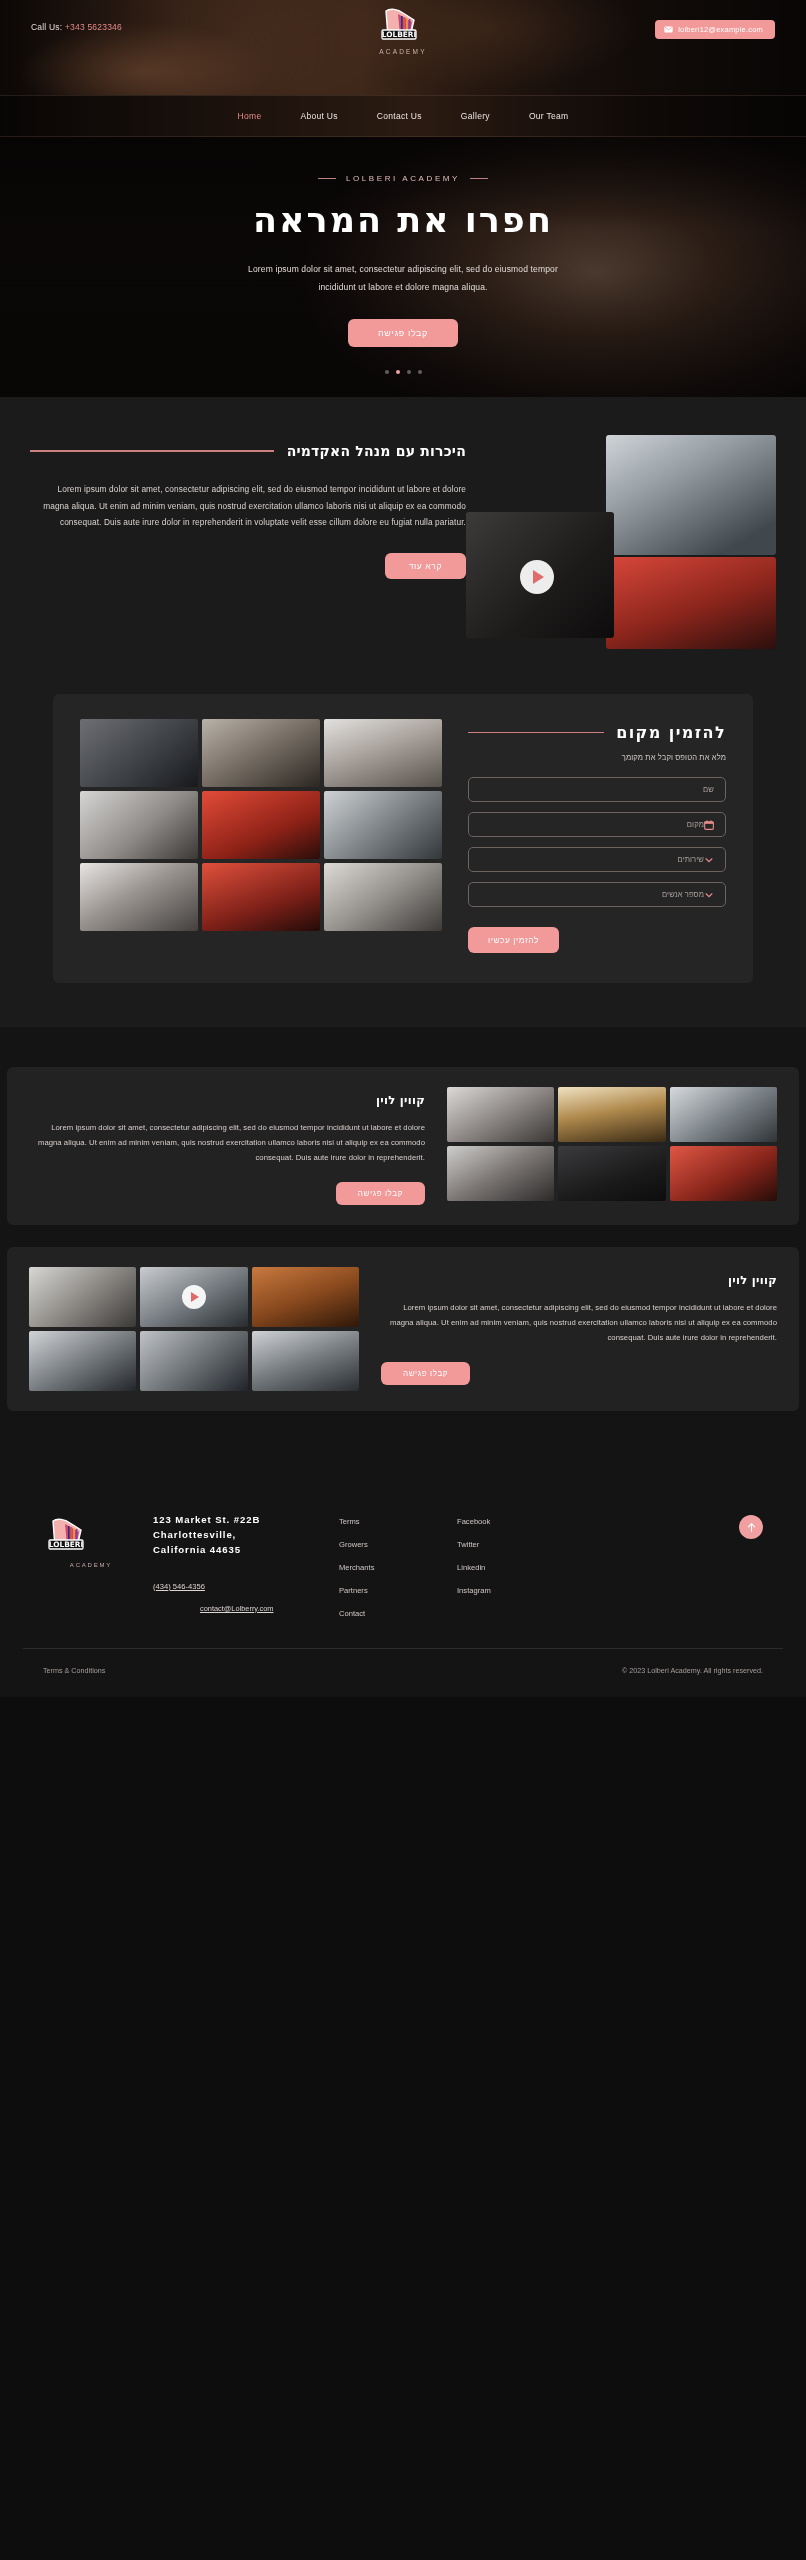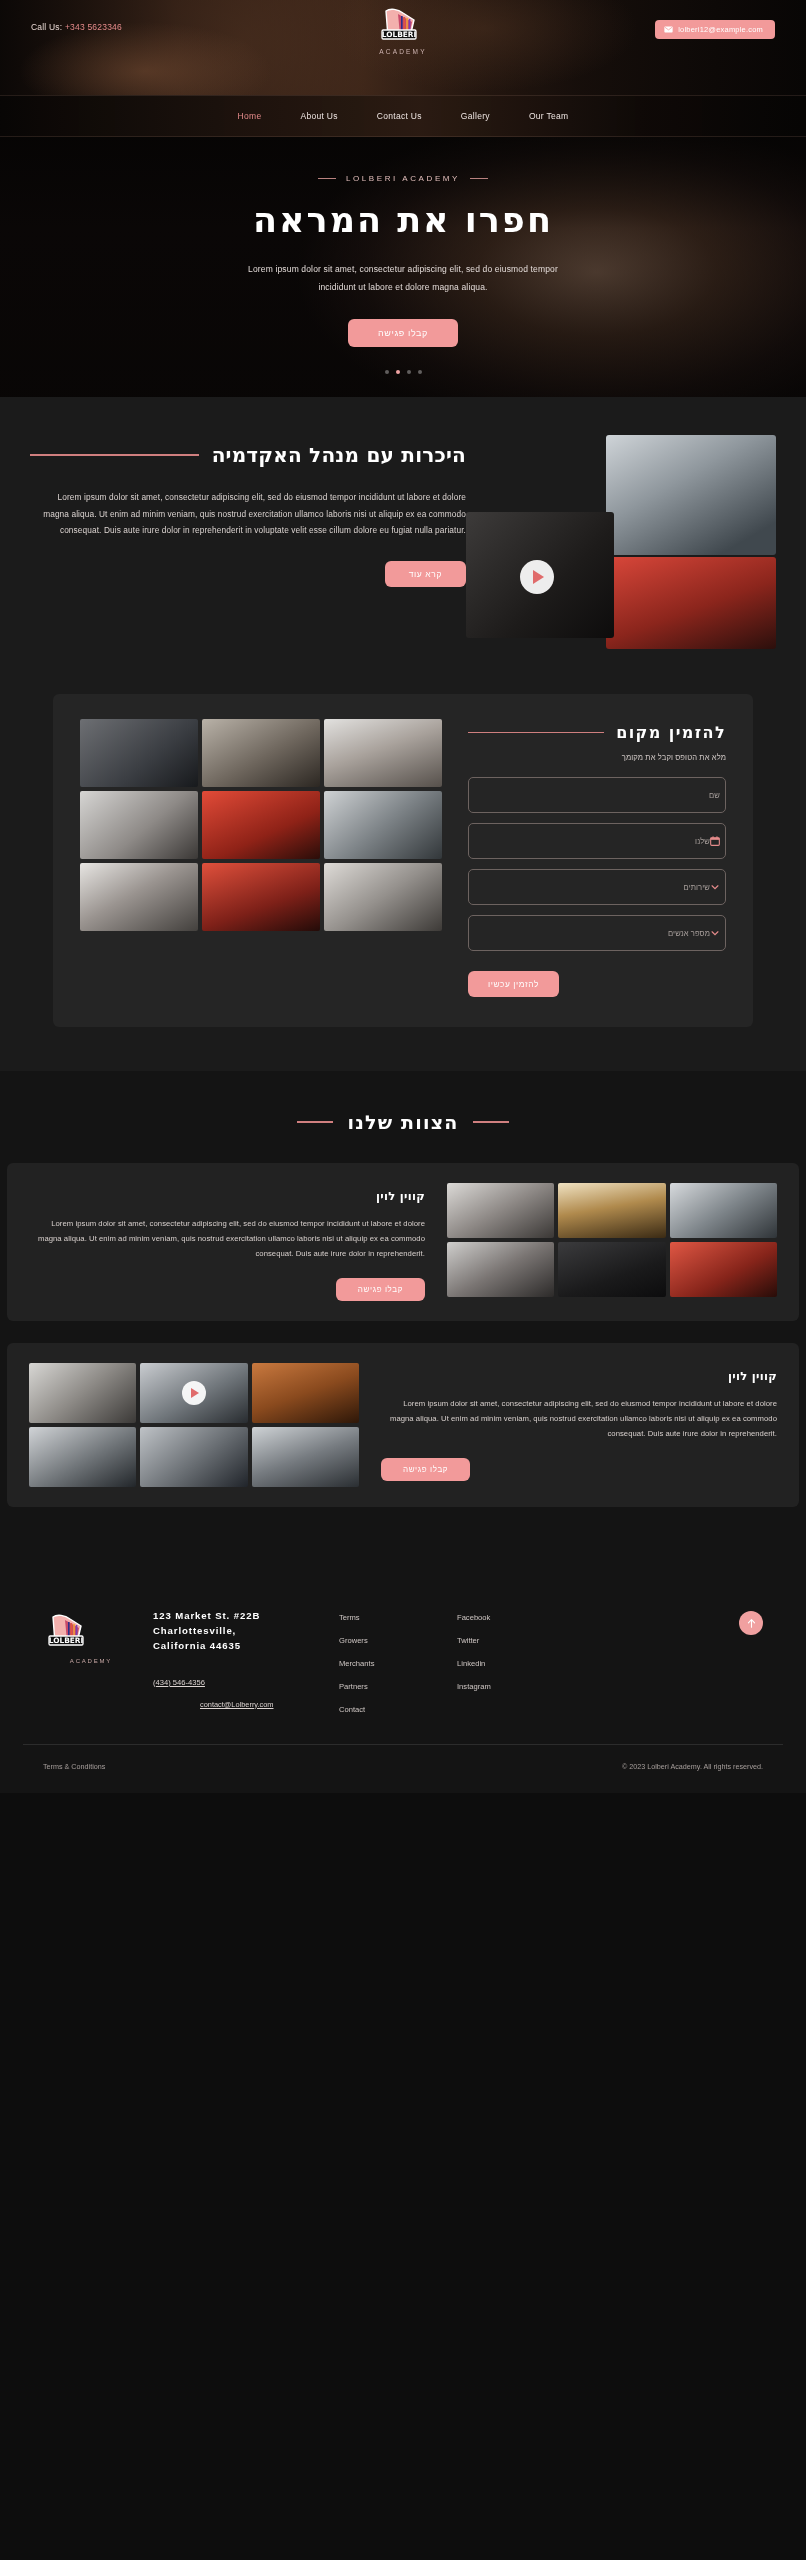--- a/index.html
+++ b/index.html
@@ -143,21 +143,21 @@
   .about {
     position: relative;
     background: #1b1b1b;
     padding: 38px 0 44px;
     min-height: 270px;
   }
   .about-row { display: flex; width: 746px; margin: 0 auto; gap: 0; }
   .about-left { width: 436px; padding-top: 8px; direction: rtl; }
   .about-head { display: flex; align-items: center; gap: 13px; justify-content: flex-start; }
   .about-head h2 {
-    font-size: 20px; color: #fff; font-weight: 700; letter-spacing: .2px;
+    font-size: 14px; color: #fff; font-weight: 700; letter-spacing: .2px;
     font-family: "DejaVu Sans", sans-serif; white-space: nowrap;
   }
   .about-head .rule { flex: 1; height: 1.6px; background: #d07f7f; min-width: 40px; }
   .about-body {
     margin-top: 22px; direction: ltr; text-align: right;
     font-size: 8.3px; color: #ddd5d2; line-height: 2.0; letter-spacing: .1px;
   }
   .about-btnrow { margin-top: 22px; text-align: right; direction: ltr; }
   .about-btnrow .btn { direction: rtl; padding: 8px 24px; font-size: 8.5px; }
 
@@ -212,25 +212,25 @@
     font-size: 16px; color: #fff; font-weight: 700; letter-spacing: 1.4px;
     font-family: "DejaVu Sans", sans-serif; white-space: nowrap;
   }
   .bk-head .rule { flex: 1; height: 1.6px; background: #d07f7f; min-width: 30px; }
   .bk-sub {
     margin-top: 11px; text-align: right;
     font-size: 7.6px; color: #cfc7c4; letter-spacing: .1px;
   }
   .fields { margin-top: 15px; display: flex; flex-direction: column; gap: 10px; }
   .field {
-    position: relative; height: 36px;
+    position: relative; height: 25px;
     border: 1px solid #6d6360; border-radius: 5px;
     background: transparent;
     display: flex; align-items: center;
-    padding: 0 5px;
+    padding: 0 11px;
   }
   .field .lbl {
     flex: 1; text-align: right;
     font-size: 7.6px; color: #a9a09d; letter-spacing: .1px;
   }
   .field .ic { width: 10px; height: 10px; flex: none; }
   .bk-btnrow { margin-top: 20px; text-align: left; }
   .bk-btnrow .btn { padding: 8px 20px; font-size: 8.3px; }
 
   
@@ -442,21 +442,21 @@
         <div class="field">
           <span class="lbl">שם</span>
         </div>
         <div class="field">
           <svg class="ic" viewBox="0 0 12 12">
             <rect x="0.8" y="2" width="10.4" height="9.2" rx="1.2" fill="none" stroke="#e58b8b" stroke-width="1.3"></rect>
             <rect x="0.8" y="2" width="10.4" height="2.6" fill="#e58b8b"></rect>
             <rect x="3" y="0.4" width="1.3" height="2.4" fill="#e58b8b"></rect>
             <rect x="7.7" y="0.4" width="1.3" height="2.4" fill="#e58b8b"></rect>
           </svg>
-          <span class="lbl">שלנו</span>
+          <span class="lbl">מקום</span>
         </div>
         <div class="field">
           <svg class="ic" viewBox="0 0 12 12">
             <path d="M2.5 4.5 L6 8 L9.5 4.5" fill="none" stroke="#e58b8b" stroke-width="1.4" stroke-linecap="round"></path>
           </svg>
           <span class="lbl">שירותים</span>
         </div>
         <div class="field">
           <svg class="ic" viewBox="0 0 12 12">
             <path d="M2.5 4.5 L6 8 L9.5 4.5" fill="none" stroke="#e58b8b" stroke-width="1.4" stroke-linecap="round"></path>
@@ -466,25 +466,20 @@
       </div>
 
       <div class="bk-btnrow">
         <button class="btn">להזמין עכשיו</button>
       </div>
     </div>
   </div>
 </section>
 
 <section class="team">
-  <div class="team-title">
-    <span class="dash"></span>
-    <h2>הצוות שלנו</h2>
-    <span class="dash"></span>
-  </div>
 
   <div class="tcard">
     <div class="txt">
       <h3>קווין לוין</h3>
       <p>Lorem ipsum dolor sit amet, consectetur adipiscing elit, sed do eiusmod tempor incididunt ut labore et dolore magna aliqua. Ut enim ad minim veniam, quis nostrud exercitation ullamco laboris nisi ut aliquip ex ea commodo consequat. Duis aute irure dolor in reprehenderit.</p>
       <div class="btnrow">
         <button class="btn">קבלו פגישה</button>
       </div>
     </div>
     <div class="tgrid">

